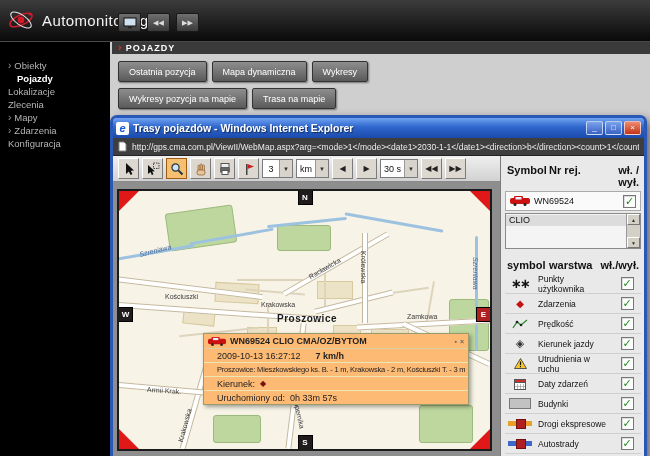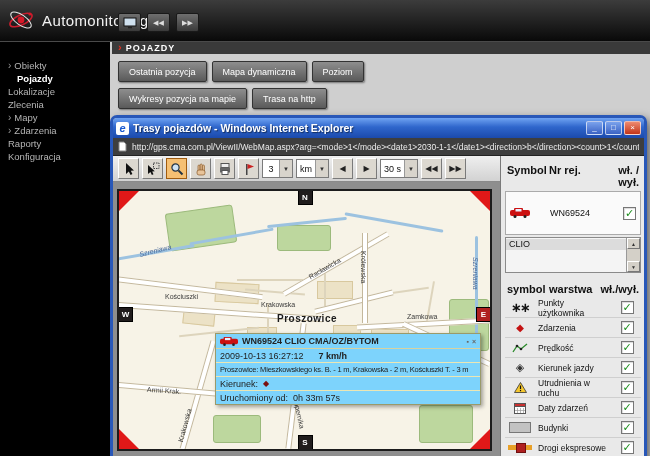--- a/index.html
+++ b/index.html
@@ -81,39 +81,39 @@
   .compass{position:absolute;width:13px;height:13px;background:#201c1c;border:1px solid #000;color:#fff;
     font-size:8px;font-weight:bold;display:flex;align-items:center;justify-content:center;z-index:30;}
   .compass.e{background:#b02020;}
   .corner{position:absolute;width:0;height:0;z-index:29;}
   .corner.tl{left:0;top:0;border-top:20px solid #e01818;border-right:20px solid transparent;}
   .corner.tr{right:0;top:0;border-top:20px solid #e01818;border-left:20px solid transparent;}
   .corner.bl{left:0;bottom:0;border-bottom:20px solid #e01818;border-right:20px solid transparent;}
   .corner.br{right:0;bottom:0;border-bottom:20px solid #e01818;border-left:20px solid transparent;}
 
   
-  .ttip{position:absolute;left:84px;top:142px;width:264px;background:#7dd3fc;border:1px solid #9a9a6a;z-index:40;
-    font-size:9px;color:#222;box-shadow:2px 2px 4px rgba(0,0,0,.35);margin-left:12px;}
+  .ttip{position:absolute;left:84px;top:142px;width:264px;background:#fdba74;border:1px solid #9a9a6a;z-index:40;
+    font-size:9px;color:#222;box-shadow:2px 2px 4px rgba(0,0,0,.35);}
   .tthead{display:flex;align-items:center;gap:4px;padding:2px 4px;border-bottom:1px solid #d8d2a0;font-weight:bold;}
   .tticons{margin-left:auto;display:flex;gap:3px;color:#666;font-size:7px;}
-  .ttrow{display:flex;align-items:center;gap:5px;padding:1px 4px;border-bottom:1px solid #ebe6b4;
+  .ttrow{display:flex;align-items:center;gap:5px;padding:1px 13px;border-bottom:1px solid #ebe6b4;
     white-space:nowrap;overflow:hidden;min-height:11px;}
   .ttrow:last-child{border-bottom:none;}
   .ttaddr{font-size:7.5px;letter-spacing:-.2px;}
   .ttspeed{font-weight:bold;margin-left:10px;}
   .fueltrack{width:150px;height:8px;background:#fff;border:1px solid #8a8a5a;}
   .fuelfill{height:100%;background:linear-gradient(#4aa84a,#1c6e1c);}
   .dia{color:#7a1010;font-size:8px;line-height:8px;}
 
   
   .rpanel{flex:1;background:#e9e9e9;border-left:1px solid #7a7a7a;padding:8px 3px 0 4px;box-sizing:border-box;
     font-size:9px;overflow:hidden;}
   .phdr{display:flex;font-weight:bold;font-size:11px;padding:0 2px 3px;}
   .phdr .c1{width:42px;}.phdr .c2{flex:1;}.phdr .c3{width:42px;text-align:right;}
-  .vrow{display:flex;align-items:center;background:#fafafa;border:1px solid #aaa;height:18px;padding:12px 4px;gap:20px;}
+  .vrow{display:flex;align-items:center;background:#fafafa;border:1px solid #aaa;height:18px;padding:0 4px;gap:4px;}
   .vplate{flex:1;}
   .listbox{margin-top:2px;height:34px;background:#f4f4f4;border:1px solid #8a8a8a;display:flex;}
   .lbitems{flex:1;padding:1px 0;}
   .lbitem{font-size:9px;padding:0 3px;background:#dcdcdc;height:11px;line-height:11px;cursor:pointer;}
   .sbar{width:13px;background:#d4d0c8;border-left:1px solid #999;display:flex;flex-direction:column;
     justify-content:space-between;}
   .sbtn{height:11px;background:#d4d0c8;border:1px solid;border-color:#fff #777 #777 #fff;font-size:5px;
     display:flex;align-items:center;justify-content:center;color:#333;padding:0;cursor:pointer;}
   .lsec{margin-top:10px;}
   .lrow{display:flex;align-items:center;height:19px;border-bottom:1px solid #cfcfcf;gap:3px;}
@@ -176,41 +176,38 @@
       </div>
     <div class="sitem">
         <span class="sarrow">›</span>
         <span>Mapy</span>
       </div>
     <div class="sitem">
         <span class="sarrow">›</span>
         <span>Zdarzenia</span>
       </div>
     <div class="sitem">
-        <span>Raporty</span>
-      </div>
-    <div class="sitem">
         <span>Konfiguracja</span>
       </div>
   </aside>
 
   <div class="sectionbar">
     <span class="schev">›</span>
     <span class="stitle">POJAZDY</span>
   </div>
 
   <div class="actions">
     <div class="arow">
       <button class="abtn">Ostatnia pozycja</button>
       <button class="abtn">Mapa dynamiczna</button>
-      <button class="abtn">Poziom</button>
+      <button class="abtn">Wykresy</button>
     </div>
     <div class="arow">
       <button class="abtn">Wykresy pozycja na mapie</button>
-      <button class="abtn">Trasa na http</button>
+      <button class="abtn">Trasa na mapie</button>
     </div>
   </div>
 
   <section class="iewin">
     <div class="tbar">
       <span class="ieicon">e</span>
       <span class="wtitle">Trasy pojazdów - Windows Internet Explorer</span>
       <span class="wbtns">
         <button class="wb min">_</button>
         <button class="wb max">□</button>

